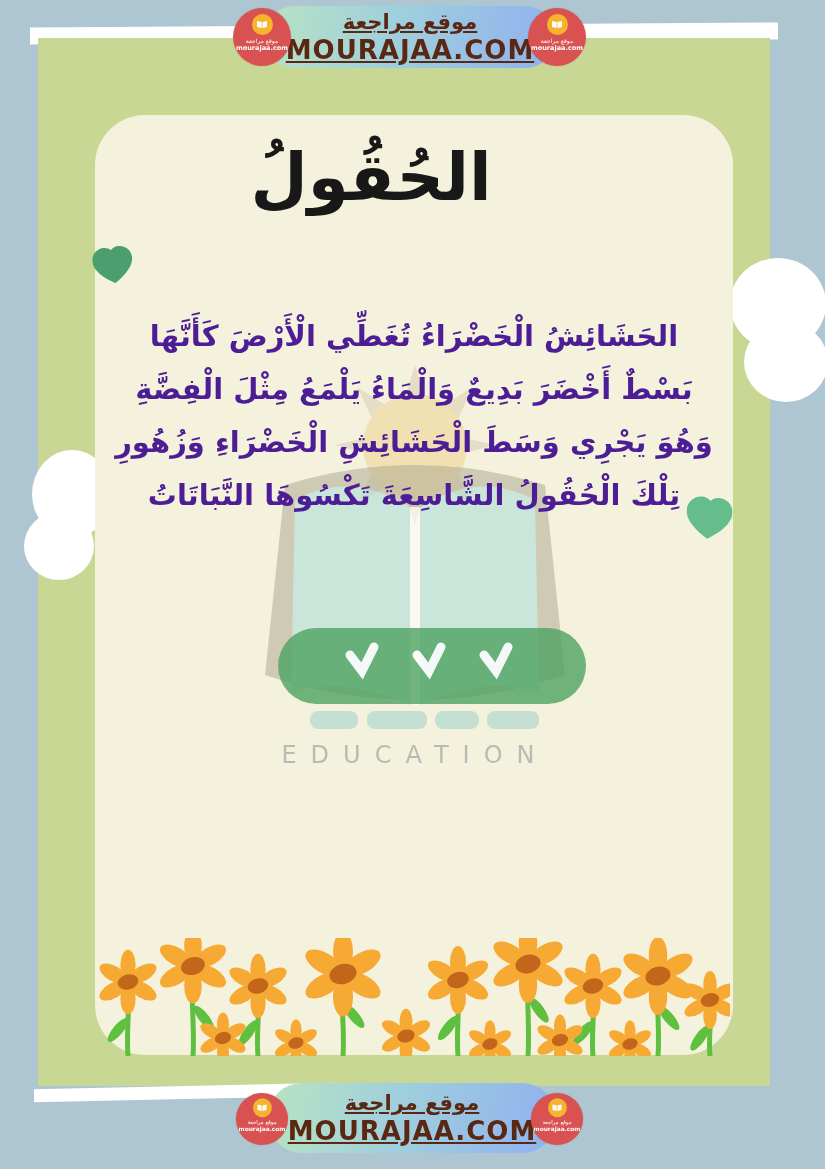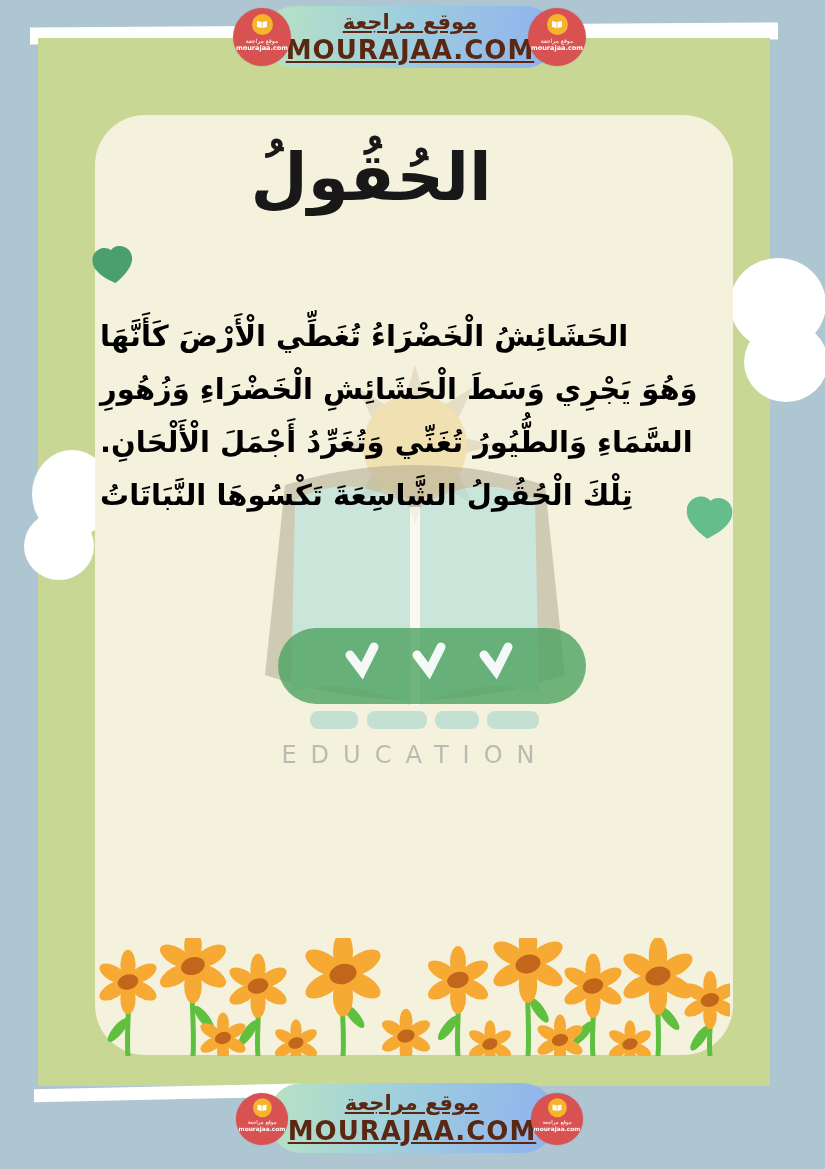--- a/index.html
+++ b/index.html
@@ -15,22 +15,22 @@
   
   .cloud{position:absolute;}
   .cloud .lobe{position:absolute;background:#ffffff;border-radius:50%;}
 
   
   .heart{position:absolute;}
 
   
   .title{position:absolute;left:95px;top:128px;width:552px;text-align:center;direction:rtl;
          font-size:66px;font-weight:800;color:#181818;line-height:100px;}
-  .body-text{position:absolute;left:100px;top:310px;width:628px;text-align:left;direction:rtl;
-             font-size:29px;font-weight:700;color:#000000;}
+  .body-text{position:absolute;left:100px;top:310px;width:628px;text-align:center;direction:rtl;
+             font-size:29px;font-weight:700;color:#4c1d95;}
   .body-text .line{line-height:53px;white-space:nowrap;}
 
   
   .watermark{position:absolute;left:95px;top:115px;width:638px;height:940px;pointer-events:none;}
 
   
   .pill{position:absolute;border-radius:34px;display:flex;flex-direction:column;align-items:center;justify-content:center;
         background:linear-gradient(100deg,#b9e3c2 0%,#9fcfdd 45%,#8fb1ef 100%);}
   .pill .ar{font-size:21px;font-weight:700;color:#5a2713;text-decoration:underline;direction:rtl;line-height:26px;}
   .pill .dom{font-size:26px;font-weight:800;color:#5a2713;text-decoration:underline;letter-spacing:1px;line-height:30px;}
@@ -105,22 +105,22 @@
   <svg class="heart" style="left:93px;top:246px;transform:rotate(-8deg);" width="40" height="38" viewBox="0 0 32 29">
     <path d="M16 29S0 20.3 0 10C0 4.5 4.5 0 10 0c2.5 0 4.7 1 6 2.6C17.3 1 19.5 0 22 0c5.5 0 10 4.5 10 10 0 10.3-16 19-16 19z" fill="#4b9f6f"></path>
   </svg>
   <svg class="heart" style="left:686px;top:496px;transform:rotate(5deg);" width="46" height="44" viewBox="0 0 32 29">
     <path d="M16 29S0 20.3 0 10C0 4.5 4.5 0 10 0c2.5 0 4.7 1 6 2.6C17.3 1 19.5 0 22 0c5.5 0 10 4.5 10 10 0 10.3-16 19-16 19z" fill="#66bd8c"></path>
   </svg>
 
   <div class="title">الحُقُولُ</div>
   <div class="body-text">
     <div class="line">الحَشَائِشُ الْخَضْرَاءُ تُغَطِّي الْأَرْضَ كَأَنَّهَا</div>
+    <div class="line">بَسْطٌ أَخْضَرَ بَدِيعٌ وَالْمَاءُ يَلْمَعُ مِثْلَ الْفِضَّةِ</div>
     <div class="line">وَهُوَ يَجْرِي وَسَطَ الْحَشَائِشِ الْخَضْرَاءِ وَزُهُورِ</div>
-    <div class="line">السَّمَاءِ وَالطُّيُورُ تُغَنِّي وَتُغَرِّدُ أَجْمَلَ الْأَلْحَانِ.</div>
     <div class="line">تِلْكَ الْحُقُولُ الشَّاسِعَةَ تَكْسُوهَا النَّبَاتَاتُ</div>
   </div>
 
   <svg class="flowers" width="632" height="118" viewBox="0 0 632 118">
     <defs>
       <g id="head">
         <g fill="#f6a933">
           <ellipse rx="8" ry="16" cy="-18"></ellipse>
           <ellipse rx="8" ry="16" cy="-18" transform="rotate(60)"></ellipse>
           <ellipse rx="8" ry="16" cy="-18" transform="rotate(120)"></ellipse>

